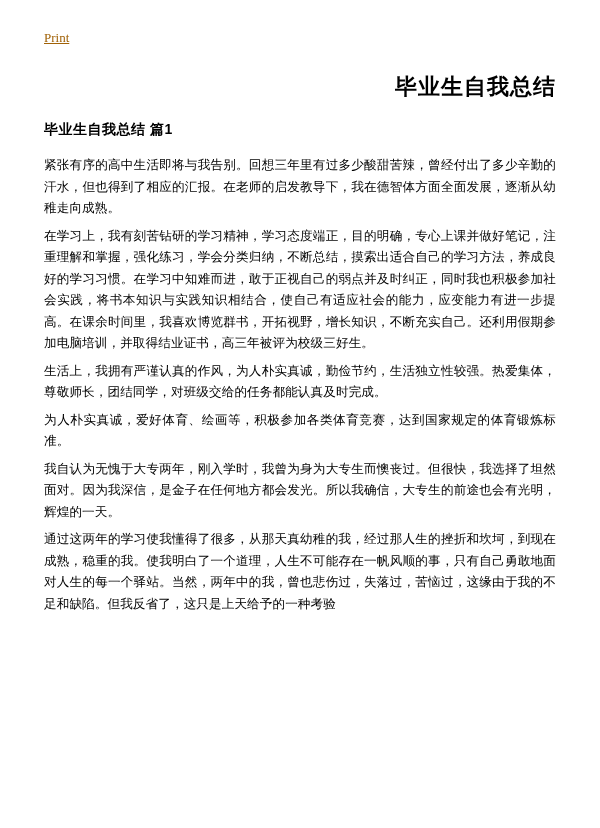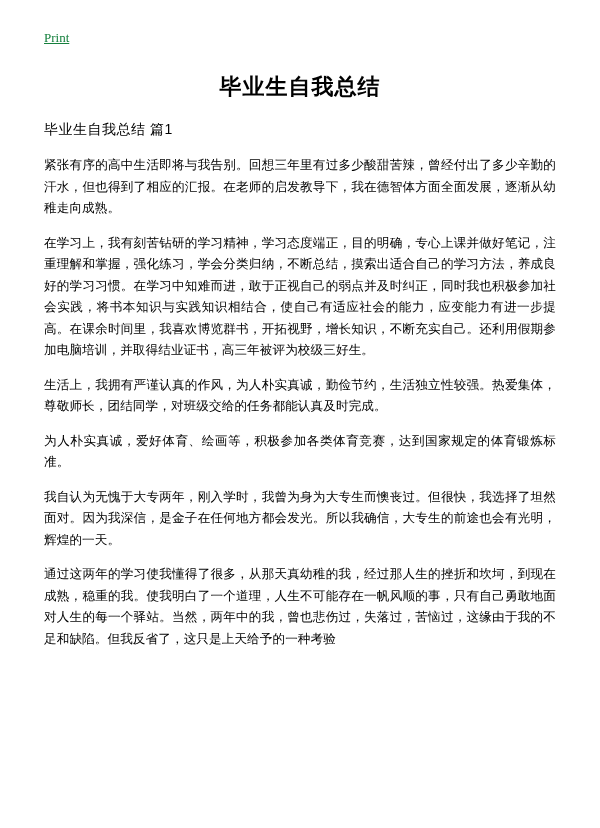--- a/index.html
+++ b/index.html
@@ -17,50 +17,50 @@
   .page {
     position: relative;
     width: 600px;
     height: 828px;
     box-sizing: border-box;
     padding: 28px 44px 0 44px;
   }
   .print-link {
     font-size: 13px;
     line-height: 16px;
-    color: #15803d;
+    color: #a16207;
     font-family: "Liberation Serif", serif;
     margin: 0 0 0 0;
     display: inline-block;
     cursor: pointer;
   }
   .doc-title {
-    text-align: center;
+    text-align: right;
     font-size: 22px;
     font-weight: bold;
     letter-spacing: 1px;
     margin: 26px 0 0 0;
     line-height: 30px;
   }
   .doc-subtitle {
     font-size: 13.5px;
     margin: 26px 0 0 0;
     line-height: 20px;
   }
   .section-heading {
     font-size: 14px;
-    font-weight: normal;
+    font-weight: bold;
     margin: 17px 0 16px 0;
     line-height: 20px;
     letter-spacing: 0.5px;
   }
   .para {
     font-size: 12.6px;
     line-height: 21.5px;
-    margin: 13px 0 0 0;
+    margin: 6px 0 0 0;
     text-align: justify;
     text-justify: inter-ideograph;
     letter-spacing: 0.1px;
   }
 </style>
 </head>
 <body>
 
 <div class="page">
 

